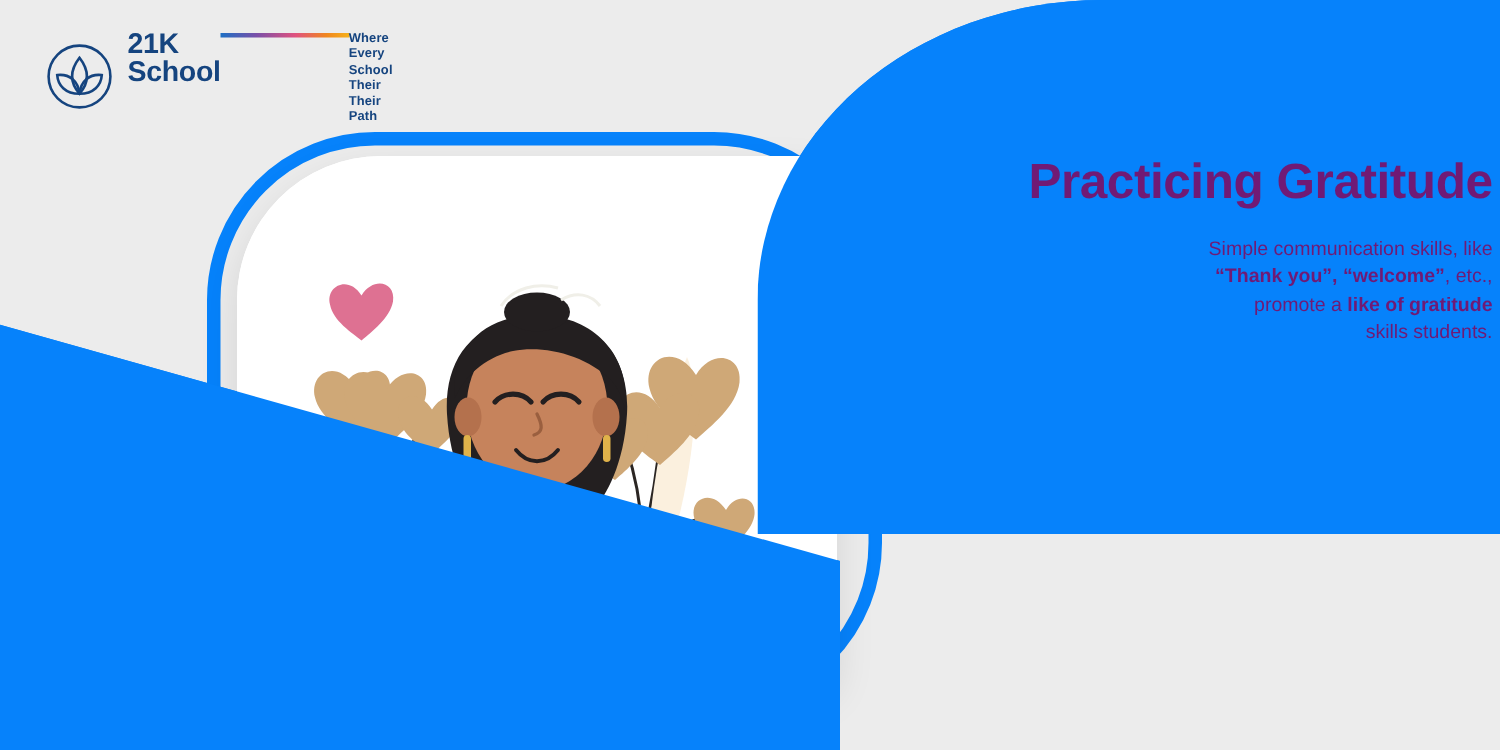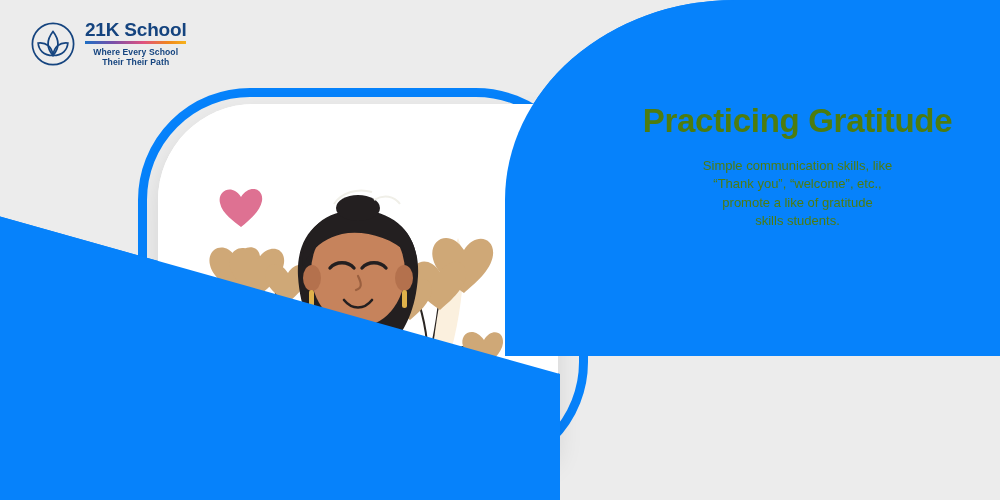--- a/index.html
+++ b/index.html
@@ -70,55 +70,55 @@
     clip-path: polygon(0% 19%, 100% 64%, 100% 100%, 0% 100%);
   }
 
   
   .logo{
     position:absolute; left:30px; top:20px;
     display:flex; align-items:center; gap:9px;
     z-index:40;
   }
   .logo-mark{ width:46px; height:46px; flex:0 0 46px; }
-  .logo-text{ display:flex; flex-direction:column; line-height:1;text-align:center; }
+  .logo-text{ display:flex; flex-direction:row; line-height:1; }
   .logo-name{
     font-size:19px; font-weight:bold; color:#15447f;
     letter-spacing:-0.2px;
   }
   .logo-rule{
     height:2.5px; width:100%; margin:2px 0 3px 0;
     background:linear-gradient(90deg,#1d6fc4 0%,#7a4fa8 28%,#e0527f 58%,#f0861f 82%,#f6b21b 100%);
   }
   .logo-tag{
     font-size:8.6px; font-weight:bold; color:#15447f;
     line-height:1.22; letter-spacing:0.1px;
   }
 
   
   .copy{
     position:absolute;
     left:600px; top:103px;
     width:395px;
-    text-align:center;
+    text-align:right;
     z-index:35;
-    color:#4d7c0f;
+    color:#701a75;
   }
   .headline{
     font-size:33px; font-weight:bold;
     letter-spacing:-0.3px;
     line-height:1.12;
     margin-bottom:17px;
   }
   .subcopy{
     font-size:13px;
     line-height:1.42;
     font-weight:normal;
   }
-  .subcopy b{ font-weight:normal; }
+  .subcopy b{ font-weight:bold; }
 
   
   .illo{ position:absolute; left:0; top:0; width:400px; height:354px; }
 </style>
 </head>
 <body>
 
 <div id="stage">
 
   <div class="bg-layer">

